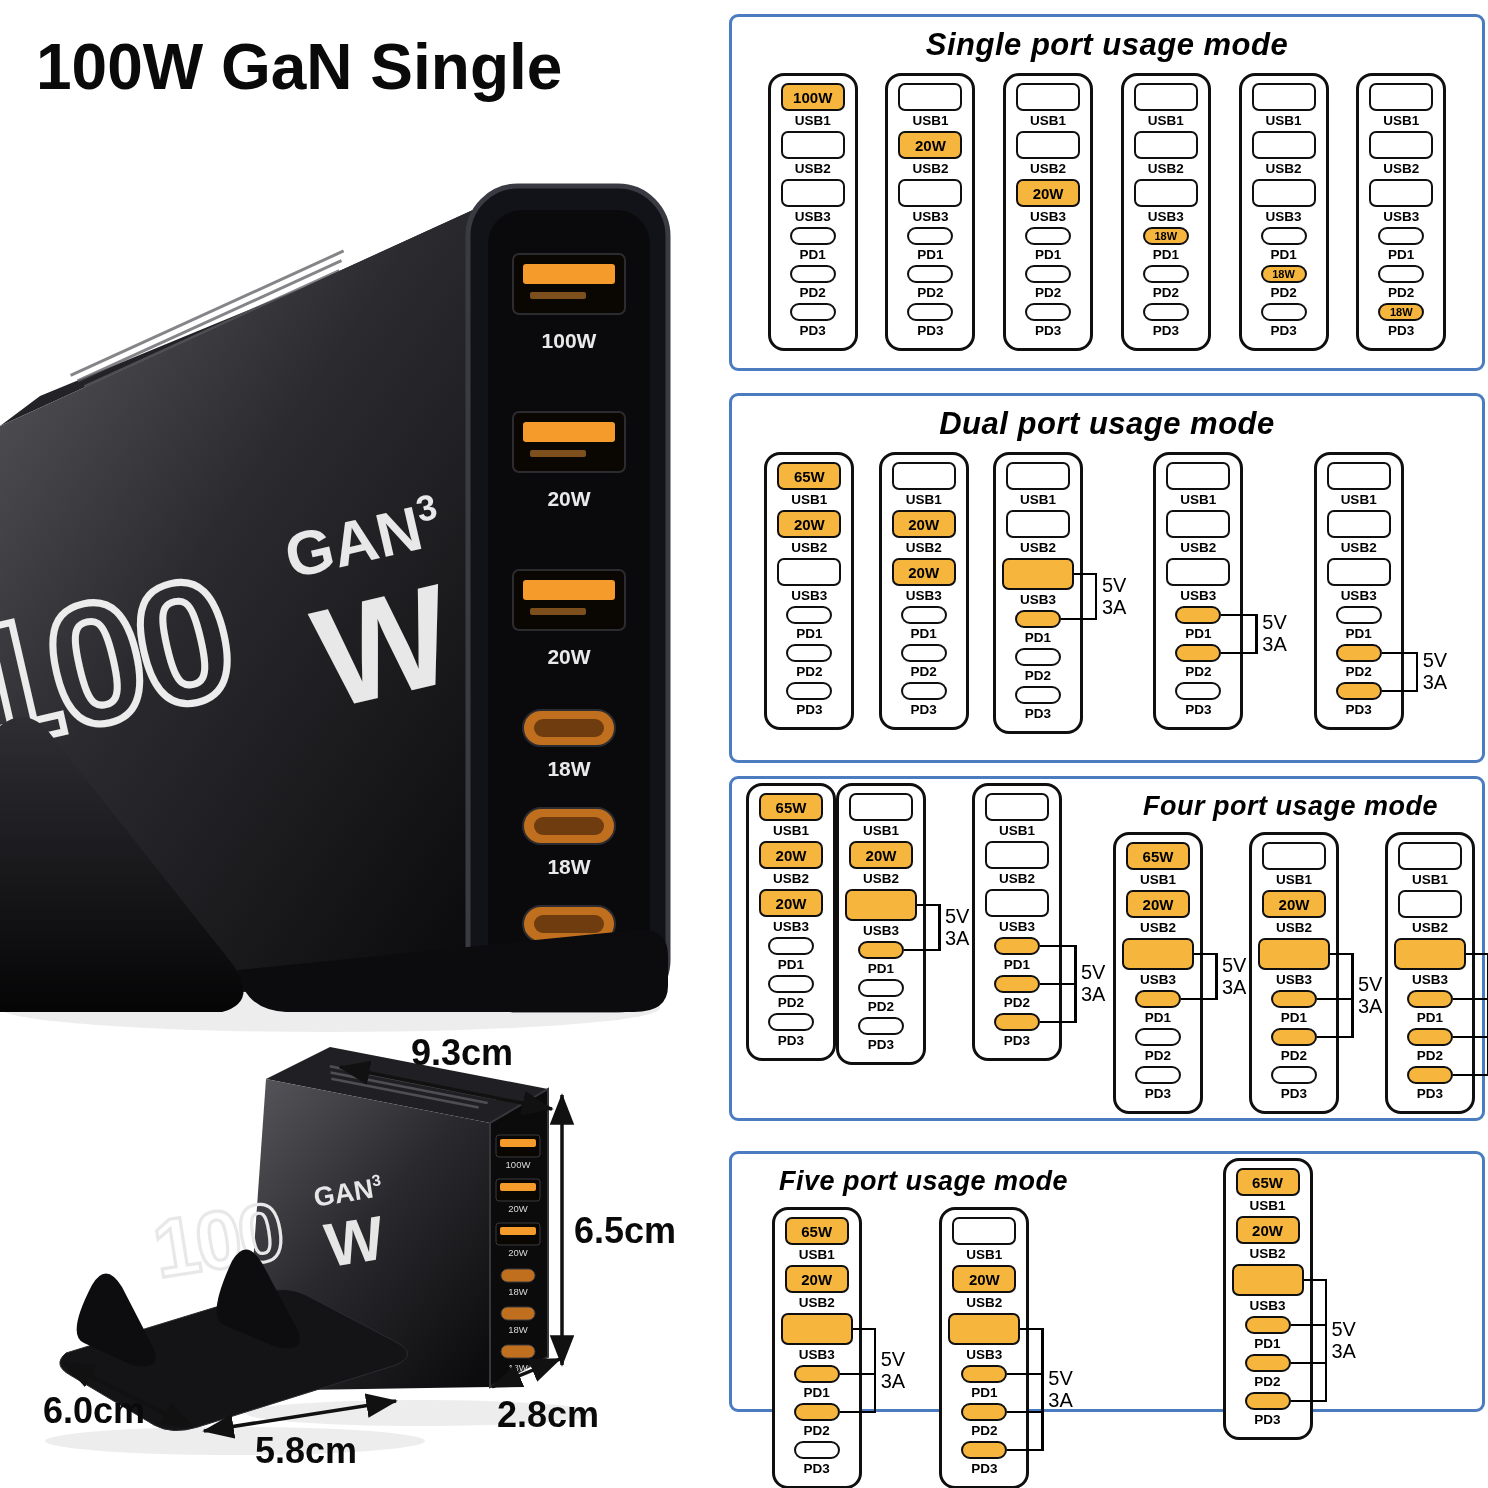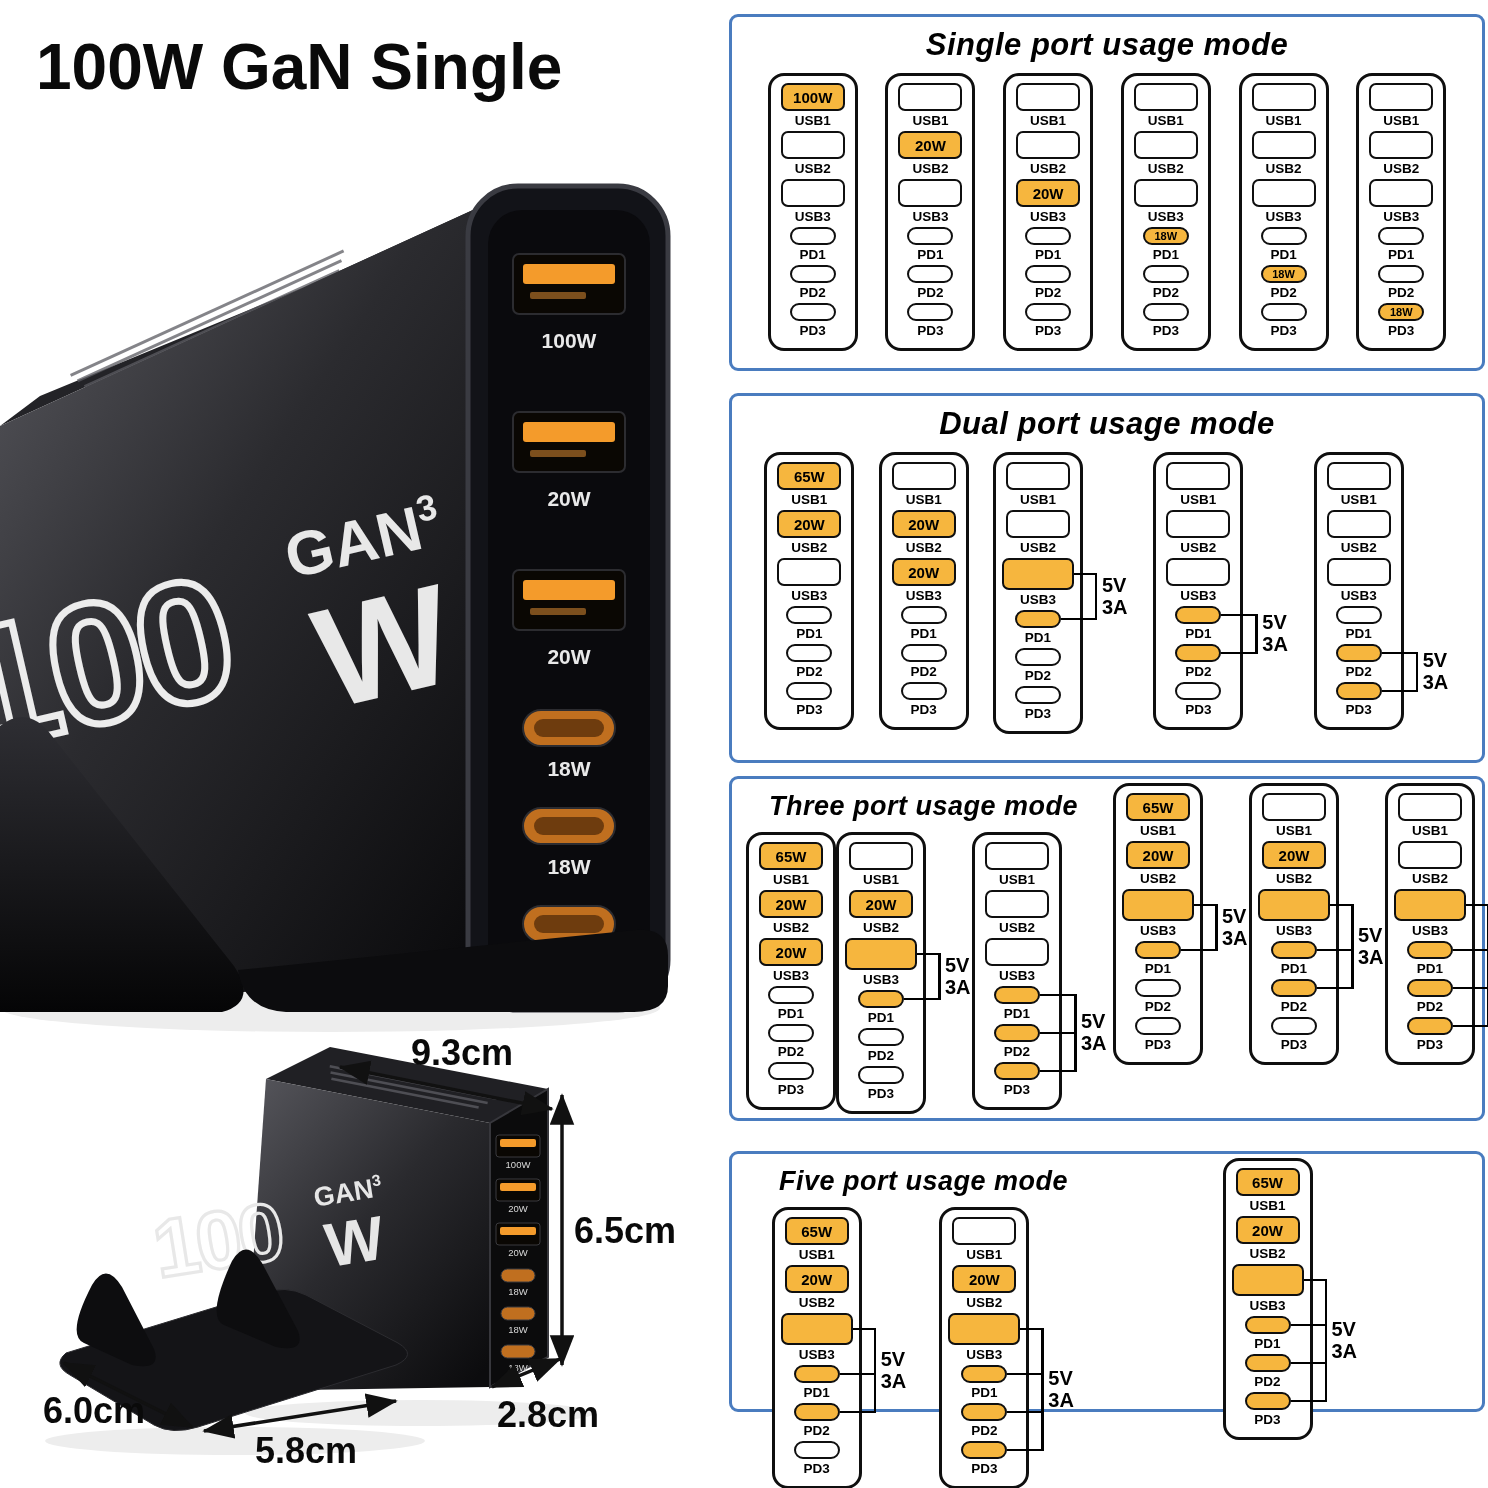--- a/index.html
+++ b/index.html
@@ -36,21 +36,21 @@
   .slot{flex:0 0 auto;border:2.5px solid var(--ink);background:#fff;border-radius:7px;
         display:flex;align-items:center;justify-content:center;font-weight:bold;
         color:#000;margin-bottom:2px}
   .slot.rect{width:64px;height:28px;font-size:15px}
   .slot.rect.wide{width:72px;height:32px}
   .slot.pill{width:46px;height:18px;border-radius:10px;font-size:11px}
   .slot.on{background:var(--hl)}
   .slot-label{font-size:13.5px;font-weight:bold;line-height:15px;margin-bottom:3px;color:#000}
 
   .btick,.bline{position:absolute;background:#000}
-  .blabel{position:absolute;font-size:20px;font-weight:bold;line-height:22px;
+  .blabel{position:absolute;font-size:20px;font-weight:normal;line-height:22px;
           color:#000;white-space:nowrap}
 </style>
 </head>
 <body>
 
 <h1 class="main-title">100W GaN Single</h1>
 
 <svg class="photo" width="672" height="908" viewBox="0 0 672 908">
   <defs>
     <linearGradient id="gSide" x1="0" y1="0" x2="0.9" y2="1">
@@ -403,21 +403,20 @@
             <div>5V</div>
             <div>3A</div>
           </div>
         </div>
       </div>
   </section>
 
   <section class="panel p3 split">
     <div class="sections">
       <div class="section">
-        <h2 class="panel-title">Three port usage mode</h2>
         <div class="devices">
             <div class="device-wrap">
               <div class="device">
                 <div class="slot rect on">65W</div>
                 <div class="slot-label">USB1</div>
                 <div class="slot rect on">20W</div>
                 <div class="slot-label">USB2</div>
                 <div class="slot rect on">20W</div>
                 <div class="slot-label">USB3</div>
                 <div class="slot pill"></div>
@@ -471,20 +470,21 @@
               <div class="btick" style="left: 68px; top: 237.75px; width: 34px; height: 2.5px;"></div>
               <div class="bline" style="left: 102px; top: 161.75px; width: 2.5px; height: 78.5px;"></div>
               <div class="blabel" style="left: 109px; top: 178px;">
                 <div>5V</div>
                 <div>3A</div>
               </div>
             </div>
           </div>
       </div>
       <div class="section">
+        <h2 class="panel-title">Four port usage mode</h2>
         <div class="devices">
             <div class="device-wrap has-bracket">
               <div class="device">
                 <div class="slot rect on">65W</div>
                 <div class="slot-label">USB1</div>
                 <div class="slot rect on">20W</div>
                 <div class="slot-label">USB2</div>
                 <div class="slot rect on wide"></div>
                 <div class="slot-label">USB3</div>
                 <div class="slot pill on"></div>

